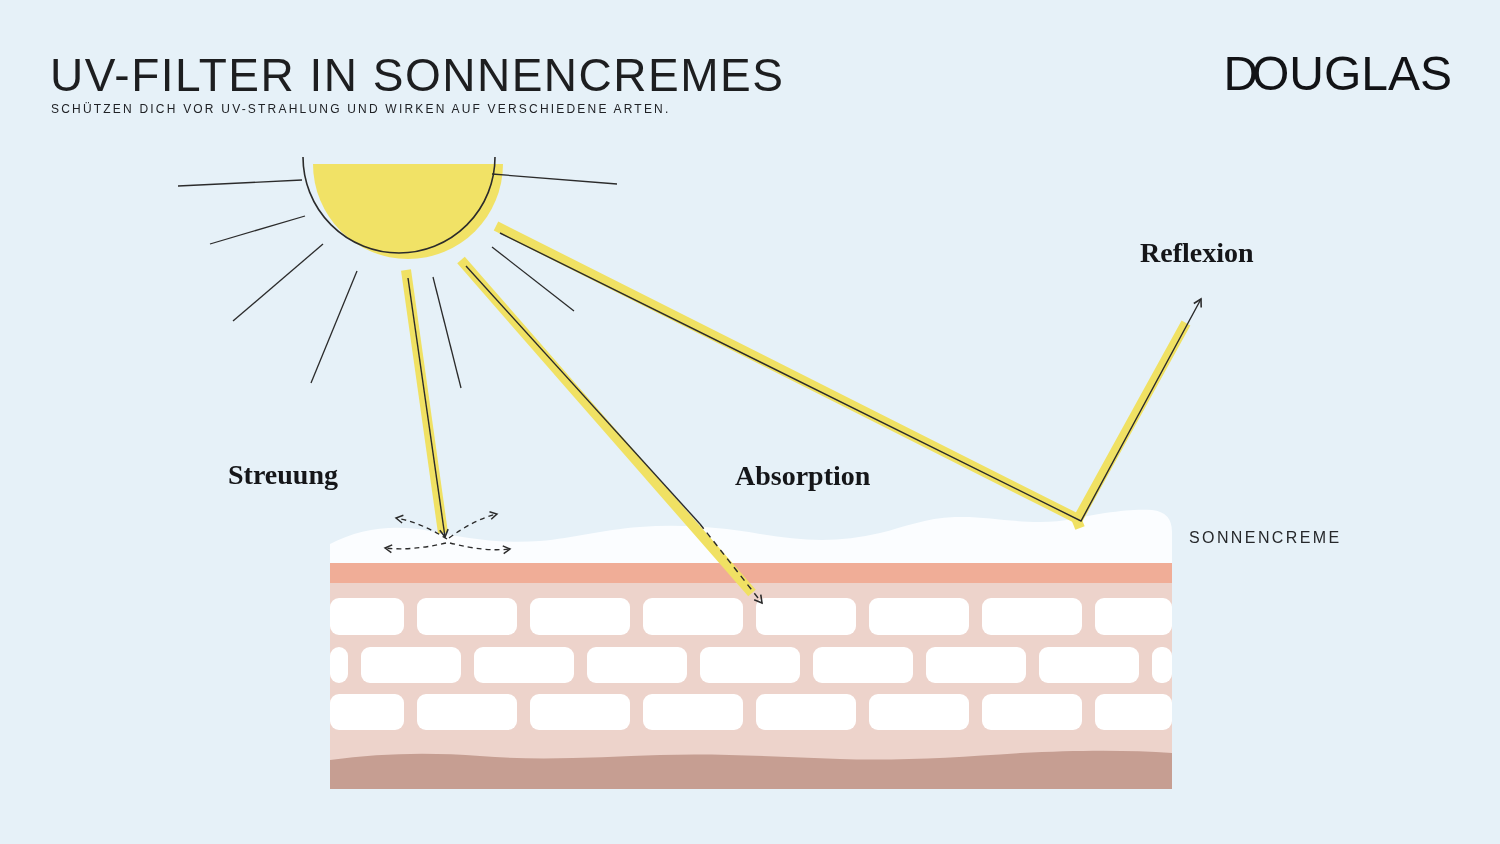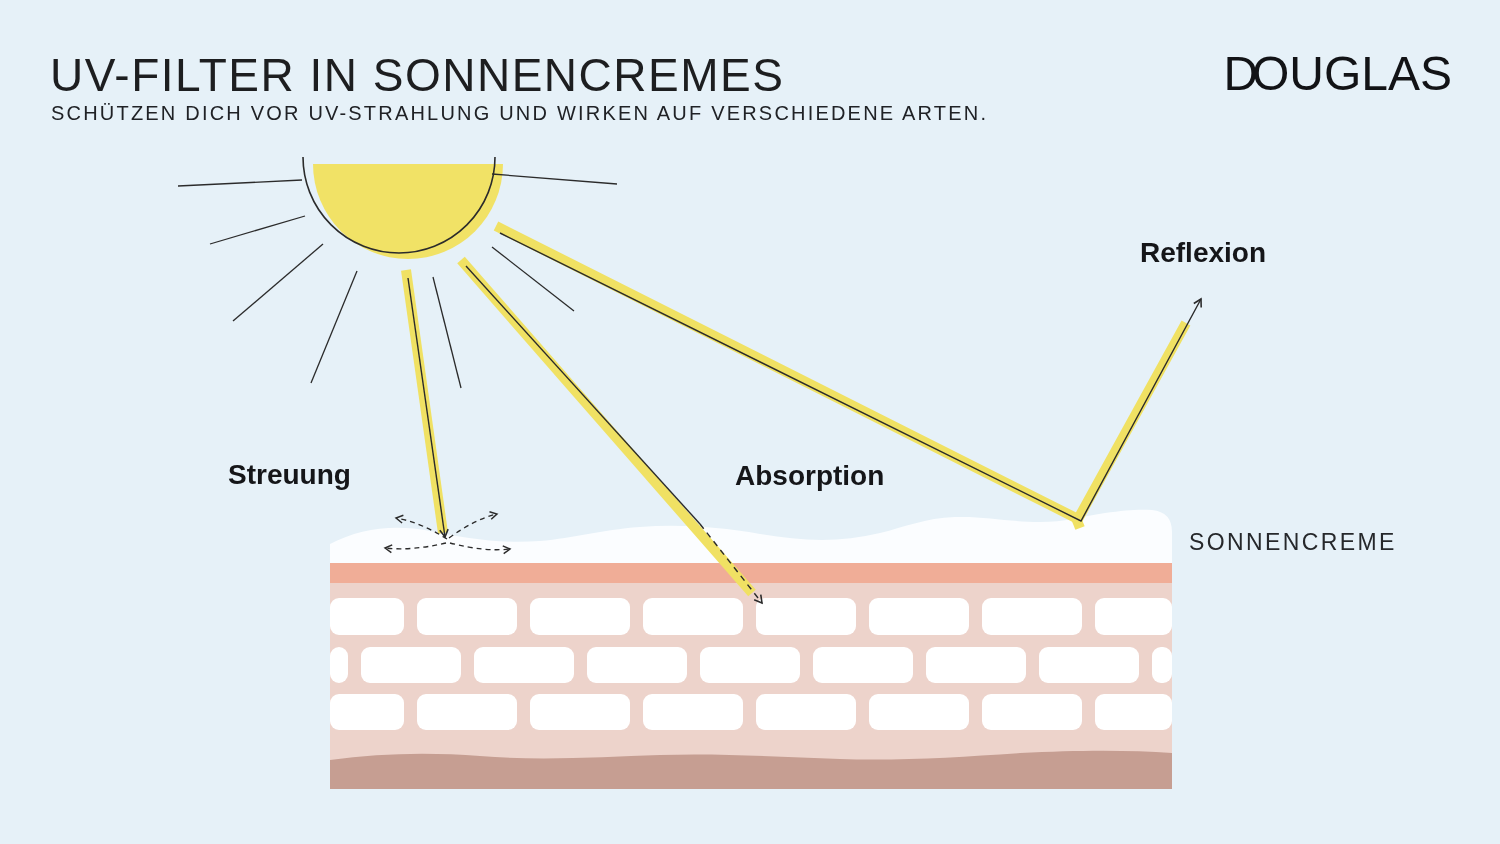--- a/index.html
+++ b/index.html
@@ -6,31 +6,31 @@
     --background:#e6f1f8; --sun-yellow:#f1e266; --ray-yellow:#f0e163;
     --outline-dark:#2b2b2b; --cream-white:#fbfdff; --skin-salmon:#f0ad97;
     --skin-pink:#edd3cb; --skin-deep:#c69e92; --brick-white:#ffffff;
     --text-dark:#1d1e20;
   }
   *{margin:0;padding:0;box-sizing:border-box;}
   body{font-family:"Liberation Sans", sans-serif;}
   .stage{position:relative;width:1500px;height:844px;background:var(--background);overflow:hidden;}
   .title{position:absolute;left:50px;top:48px;font-size:46px;font-weight:400;
          letter-spacing:1.5px;color:var(--text-dark);white-space:nowrap;}
-  .subtitle{position:absolute;left:51px;top:102px;font-size:20px;font-weight:400;
+  .subtitle{position:absolute;left:51px;top:102px;font-size:12px;font-weight:400;
          letter-spacing:2.2px;color:#202226;white-space:nowrap;}
   .logo{position:absolute;right:48px;top:46px;font-size:48px;font-weight:400;
         color:#121316;letter-spacing:0;white-space:nowrap;}
   .logo .rest{margin-left:-0.13em;}
   .diagram-svg{position:absolute;left:0;top:0;width:1500px;height:844px;}
-  .lbl{position:absolute;font-weight:700;font-size:28px;color:#151619;white-space:nowrap;}
+  .lbl{position:absolute;font-weight:700;font-size:28px;color:#151619;white-space:nowrap;font-family:Liberation Serif, serif;}
   .lbl-streuung{left:228px;top:459px;}
   .lbl-absorption{left:711px;top:460px;margin-left:24px;}
   .lbl-reflexion{left:1140px;top:237px;}
-  .lbl-sonnencreme{position:absolute;left:1189px;top:529px;font-size:23px;font-weight:400;
+  .lbl-sonnencreme{position:absolute;left:1189px;top:529px;font-size:16px;font-weight:400;
         letter-spacing:2.4px;color:#26282b;white-space:nowrap;}
   
   .sun-fill{fill:var(--sun-yellow);}
   .sun-outline{fill:none;stroke:var(--outline-dark);stroke-width:1.6;}
   .ray-thin{stroke:var(--outline-dark);stroke-width:1.3;fill:none;}
   .ray-thick{stroke:var(--ray-yellow);stroke-width:10;fill:none;}
   .ray-core{stroke:var(--outline-dark);stroke-width:1.4;fill:none;}
   .ray-core-dashed{stroke:var(--outline-dark);stroke-width:1.4;fill:none;stroke-dasharray:6 5;}
   .scatter{stroke:var(--outline-dark);stroke-width:1.3;fill:none;stroke-dasharray:5 4;}
   .cream{fill:var(--cream-white);}

